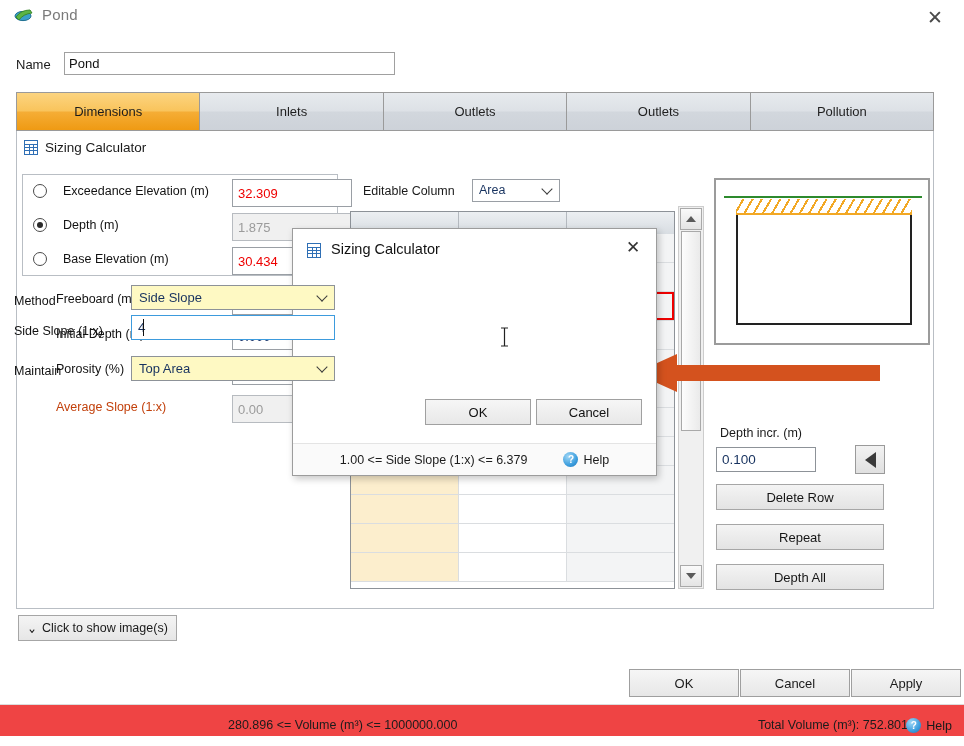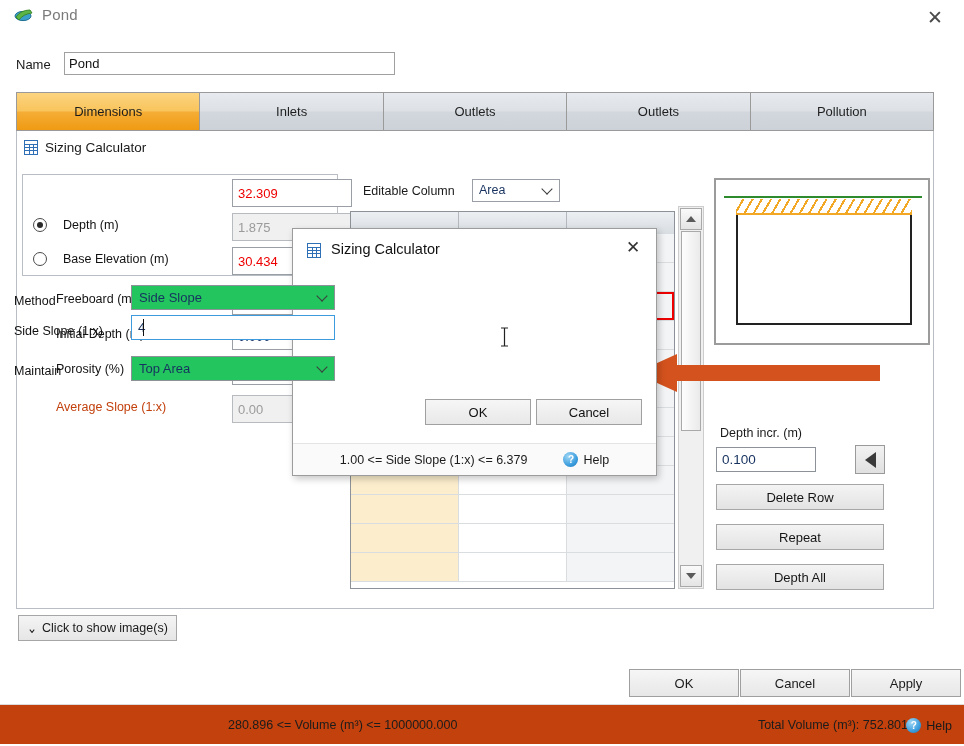--- a/index.html
+++ b/index.html
@@ -204,22 +204,22 @@
     background:linear-gradient(to bottom,#f4f4f4,#e6e6e6); border:1px solid #a6a6a6;
     display:flex; align-items:center; gap:5px; font-size:12.5px;
   }
   .dblchev { font-size:12px; line-height:1; transform:scaleY(1.25); }
   .bbtn {
     position:absolute; top:669px; width:110px; height:28px;
     background:linear-gradient(to bottom,#f6f6f6,#e7e7e7); border:1px solid #9f9f9f;
     display:flex; align-items:center; justify-content:center; font-size:13px;
   }
   #statusbar {
-    position:absolute; left:0; top:704px; width:964px; height:40px;
-    border-top:1px solid #dcdcdc; background:#c2410c;
+    position:absolute; left:0; top:704px; width:964px; height:32px;
+    border-top:1px solid #dcdcdc; background:#ef4444;
   }
   #status-left  { position:absolute; left:228px; top:13px; font-size:12.5px; color:#1c1c1c; }
   #status-right { position:absolute; right:56px; top:13px; font-size:12.5px; color:#1c1c1c; }
   .help-link { position:absolute; right:12px; top:13px; display:flex; align-items:center; gap:5px; font-size:12.5px; }
   .help-icon {
     width:15px; height:15px; border-radius:50%;
     background:radial-gradient(circle at 35% 30%,#9fd6f5,#3c9ede 60%,#1f72b5);
     color:#fff; font-size:10px; font-weight:bold;
     display:flex; align-items:center; justify-content:center; flex:none;
   }
@@ -233,21 +233,21 @@
   #dlg-icon { position:absolute; left:14px; top:14px; }
   #dlg-title { position:absolute; left:38px; top:12px; font-size:14.5px; color:#111; }
   #dlg-close {
     position:absolute; right:6px; top:4px; width:34px; height:28px;
     display:flex; align-items:center; justify-content:center;
     font-size:17px; font-weight:300; color:#333;
   }
   .dlg-label { position:absolute; left:14px; font-size:12.5px; color:#111; }
   .dlg-select {
     position:absolute; left:131px; width:204px; height:25px;
-    border:1px solid #8d9298; background:#22c55e;
+    border:1px solid #8d9298; background:#fef9c3;
   }
   .dlg-select .val { position:absolute; left:7px; top:4px; font-size:13px; color:#17325f; }
   #dlg-sideslope {
     position:absolute; left:131px; top:315px; width:204px; height:25px;
     border:1.4px solid #3d9bdd; background:#fff;
     font-family:"Liberation Sans", sans-serif; font-size:13.5px;
     padding:1px 6px; color:#17325f; outline:none;
   }
   #caret { position:absolute; left:143px; top:319px; width:1px; height:17px; background:#111; }
   #ibeam { position:absolute; left:500px; top:327px; width:9px; height:20px; }
@@ -288,20 +288,24 @@
 </div>
 
 <div id="section-panel"></div>
 
 <div id="section-header">
   <span class="grid-icon"></span>
   <span>Sizing Calculator</span>
 </div>
 
 <div id="radio-group">
+  <div class="frow" style="top:0">
+    <span class="radio"></span>
+    <span class="flabel">Exceedance Elevation (m)</span>
+  </div>
   <div class="frow" style="top:34px">
     <span class="radio on"></span>
     <span class="flabel">Depth (m)</span>
   </div>
   <div class="frow" style="top:68px">
     <span class="radio"></span>
     <span class="flabel">Base Elevation (m)</span>
   </div>
 </div>
 

